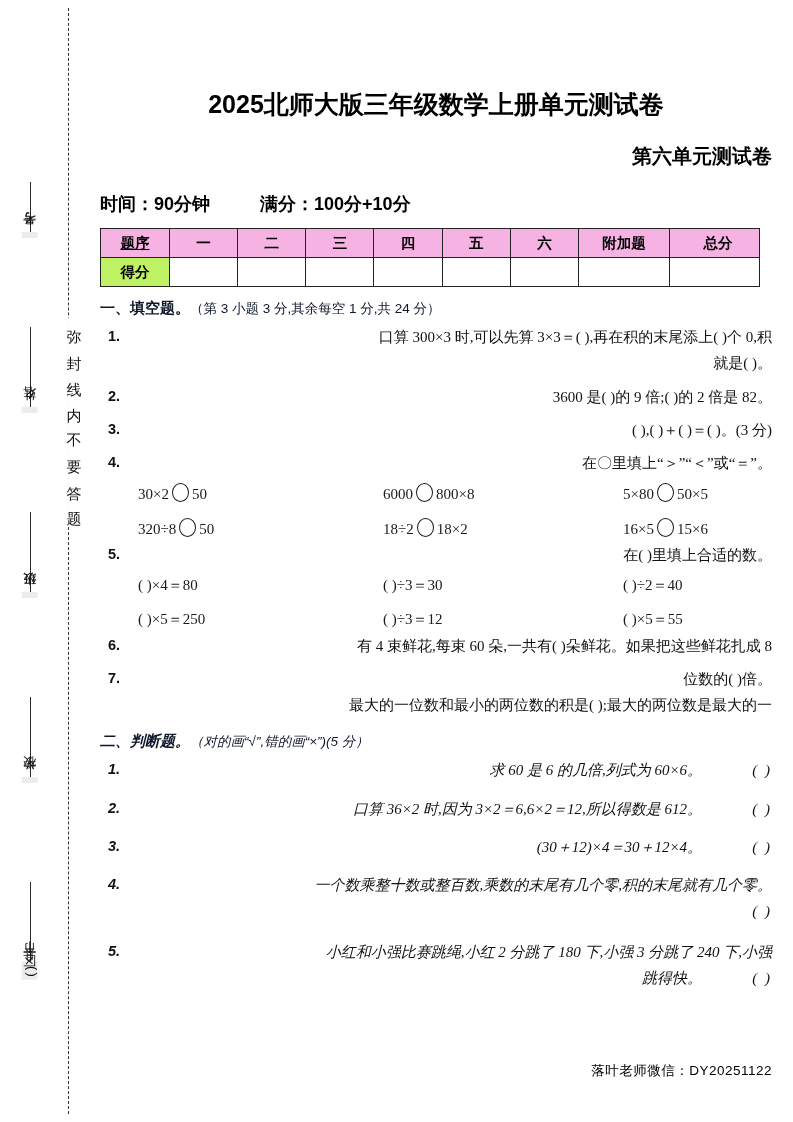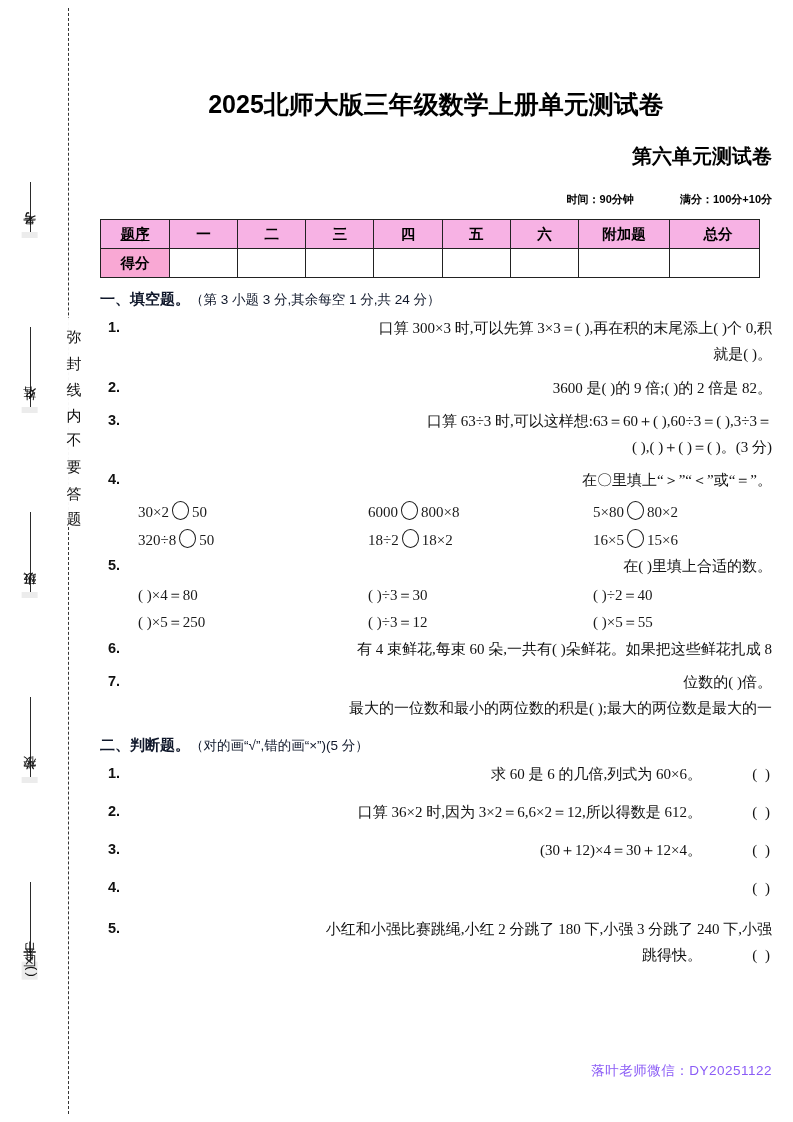--- a/index.html
+++ b/index.html
@@ -101,22 +101,22 @@
   }
   #doc-subtitle {
     text-align: right;
     font-size: 20px;
     font-weight: bold;
     font-family: "Liberation Sans", "DejaVu Sans", sans-serif;
     margin-top: 22px;
     color: #000;
   }
   #exam-meta {
-    text-align: right;
-    font-size: 11px;
+    text-align: left;
+    font-size: 18px;
     font-weight: bold;
     font-family: "Liberation Sans", "DejaVu Sans", sans-serif;
     margin-top: 22px;
     color: #000;
   }
   #exam-meta .meta-gap { display: inline-block; width: 40px; }
 
   
   #score-table {
     margin-top: 12px;
@@ -128,21 +128,21 @@
     border: 1.4px solid #222;
     height: 26px;
     text-align: center;
     vertical-align: middle;
     font-size: 14.5px;
     font-weight: bold;
     font-family: "Liberation Sans", "DejaVu Sans", sans-serif;
     color: #000;
   }
   #score-table tr.header-row td { background: #f7b2e4; }
-  #score-table td.rowlabel { background: #f9a8d4; }
+  #score-table td.rowlabel { background: #bef264; }
   #score-table td.blank-cell { background: #ffffff; }
 
   
   .section { margin-top: 12px; }
   .section-heading {
     font-size: 15px;
     font-family: "Liberation Sans", "DejaVu Sans", sans-serif;
     color: #0f172a;
     margin-bottom: 6px;
   }
@@ -185,38 +185,39 @@
   }
 
   
   .three-col {
     display: grid;
     grid-template-columns: 230px 225px 215px;
     padding-left: 38px;
     margin: 2px 0 4px 0;
     row-gap: 8px;
     font-size: 15px;
+    gap: 15px;
   }
   .cmp-circle {
     display: inline-block;
     width: 15px;
     height: 17px;
     border: 1.5px solid #1a1a1a;
     border-radius: 50%;
     vertical-align: -3px;
     margin: 0 3px;
   }
 
   #footer-note {
     position: absolute;
     right: 0px;
     top: 1034px;
     font-size: 13.5px;
     font-family: "Liberation Sans", "DejaVu Sans", sans-serif;
-    color: #8b5cf6;
+    color: #000000;
     letter-spacing: 0.5px;
   }
 </style>
 </head>
 <body>
 
 <div id="seal-margin">
 
   <div class="seal-col-labels">
     <div class="seal-field" style="top:180px;">
@@ -294,32 +295,31 @@
       <span class="qtext">就是(         )。</span>
     </div>
 
     <div class="q">
       <span class="qnum">2.</span>
       <span class="qtext">3600 是(         )的 9 倍;(         )的 2 倍是 82。</span>
     </div>
 
     <div class="q">
       <span class="qnum">3.</span>
-      <span class="qtext">口算 63÷3 时,可以这样想:63＝60＋(       ),60÷3＝(        ),3÷3＝</span>
       <span class="qtext">(     ),(      )＋(     )＝(      )。(3 分)</span>
     </div>
 
     <div class="q">
       <span class="qnum">4.</span>
       <span class="qtext">在〇里填上“＞”“＜”或“＝”。</span>
     </div>
     <div class="three-col">
       <div><span>30×2</span><span class="cmp-circle"></span><span>50</span></div>
       <div><span>6000</span><span class="cmp-circle"></span><span>800×8</span></div>
-      <div><span>5×80</span><span class="cmp-circle"></span><span>80×2</span></div>
+      <div><span>5×80</span><span class="cmp-circle"></span><span>50×5</span></div>
       <div><span>320÷8</span><span class="cmp-circle"></span><span>50</span></div>
       <div><span>18÷2</span><span class="cmp-circle"></span><span>18×2</span></div>
       <div><span>16×5</span><span class="cmp-circle"></span><span>15×6</span></div>
     </div>
 
     <div class="q">
       <span class="qnum">5.</span>
       <span class="qtext">在(      )里填上合适的数。</span>
     </div>
     <div class="three-col">
@@ -336,21 +336,21 @@
       <span class="qtext">有 4 束鲜花,每束 60 朵,一共有(         )朵鲜花。如果把这些鲜花扎成 8</span>
     </div>
 
     <div class="q">
       <span class="qnum">7.</span>
       <span class="qtext">位数的(      )倍。</span>
       <span class="qtext">最大的一位数和最小的两位数的积是(       );最大的两位数是最大的一</span>
     </div>
   </div>
 
-  <div class="section" style="margin-top:14px;">
+  <div class="section" style="margin-top:14px;font-style:italic;">
     <div class="section-heading">
       <b>二、判断题。</b><span class="pts">（对的画“√”,错的画“×”)(5 分）</span>
     </div>
 
     <div class="q tf-row" style="margin-bottom:12px;">
       <span class="qnum">1.</span>
       <span class="qtext">求 60 是 6 的几倍,列式为 60×6。</span>
       <span class="tf-paren">(      )</span>
     </div>
 
@@ -361,20 +361,21 @@
     </div>
 
     <div class="q tf-row" style="margin-bottom:12px;">
       <span class="qnum">3.</span>
       <span class="qtext">(30＋12)×4＝30＋12×4。</span>
       <span class="tf-paren">(      )</span>
     </div>
 
     <div class="q" style="margin-bottom:10px;">
       <span class="qnum">4.</span>
+      <span class="qtext">一个数乘整十数或整百数,乘数的末尾有几个零,积的末尾就有几个零。</span>
       <span class="qtext tf-paren-own">(      )</span>
     </div>
 
     <div class="q" style="margin-top:14px;">
       <span class="qnum">5.</span>
       <span class="qtext">小红和小强比赛跳绳,小红 2 分跳了 180 下,小强 3 分跳了 240 下,小强</span>
       <span class="qtext tf-row">
         <span>跳得快。</span>
         <span class="tf-paren">(      )</span>
       </span>

